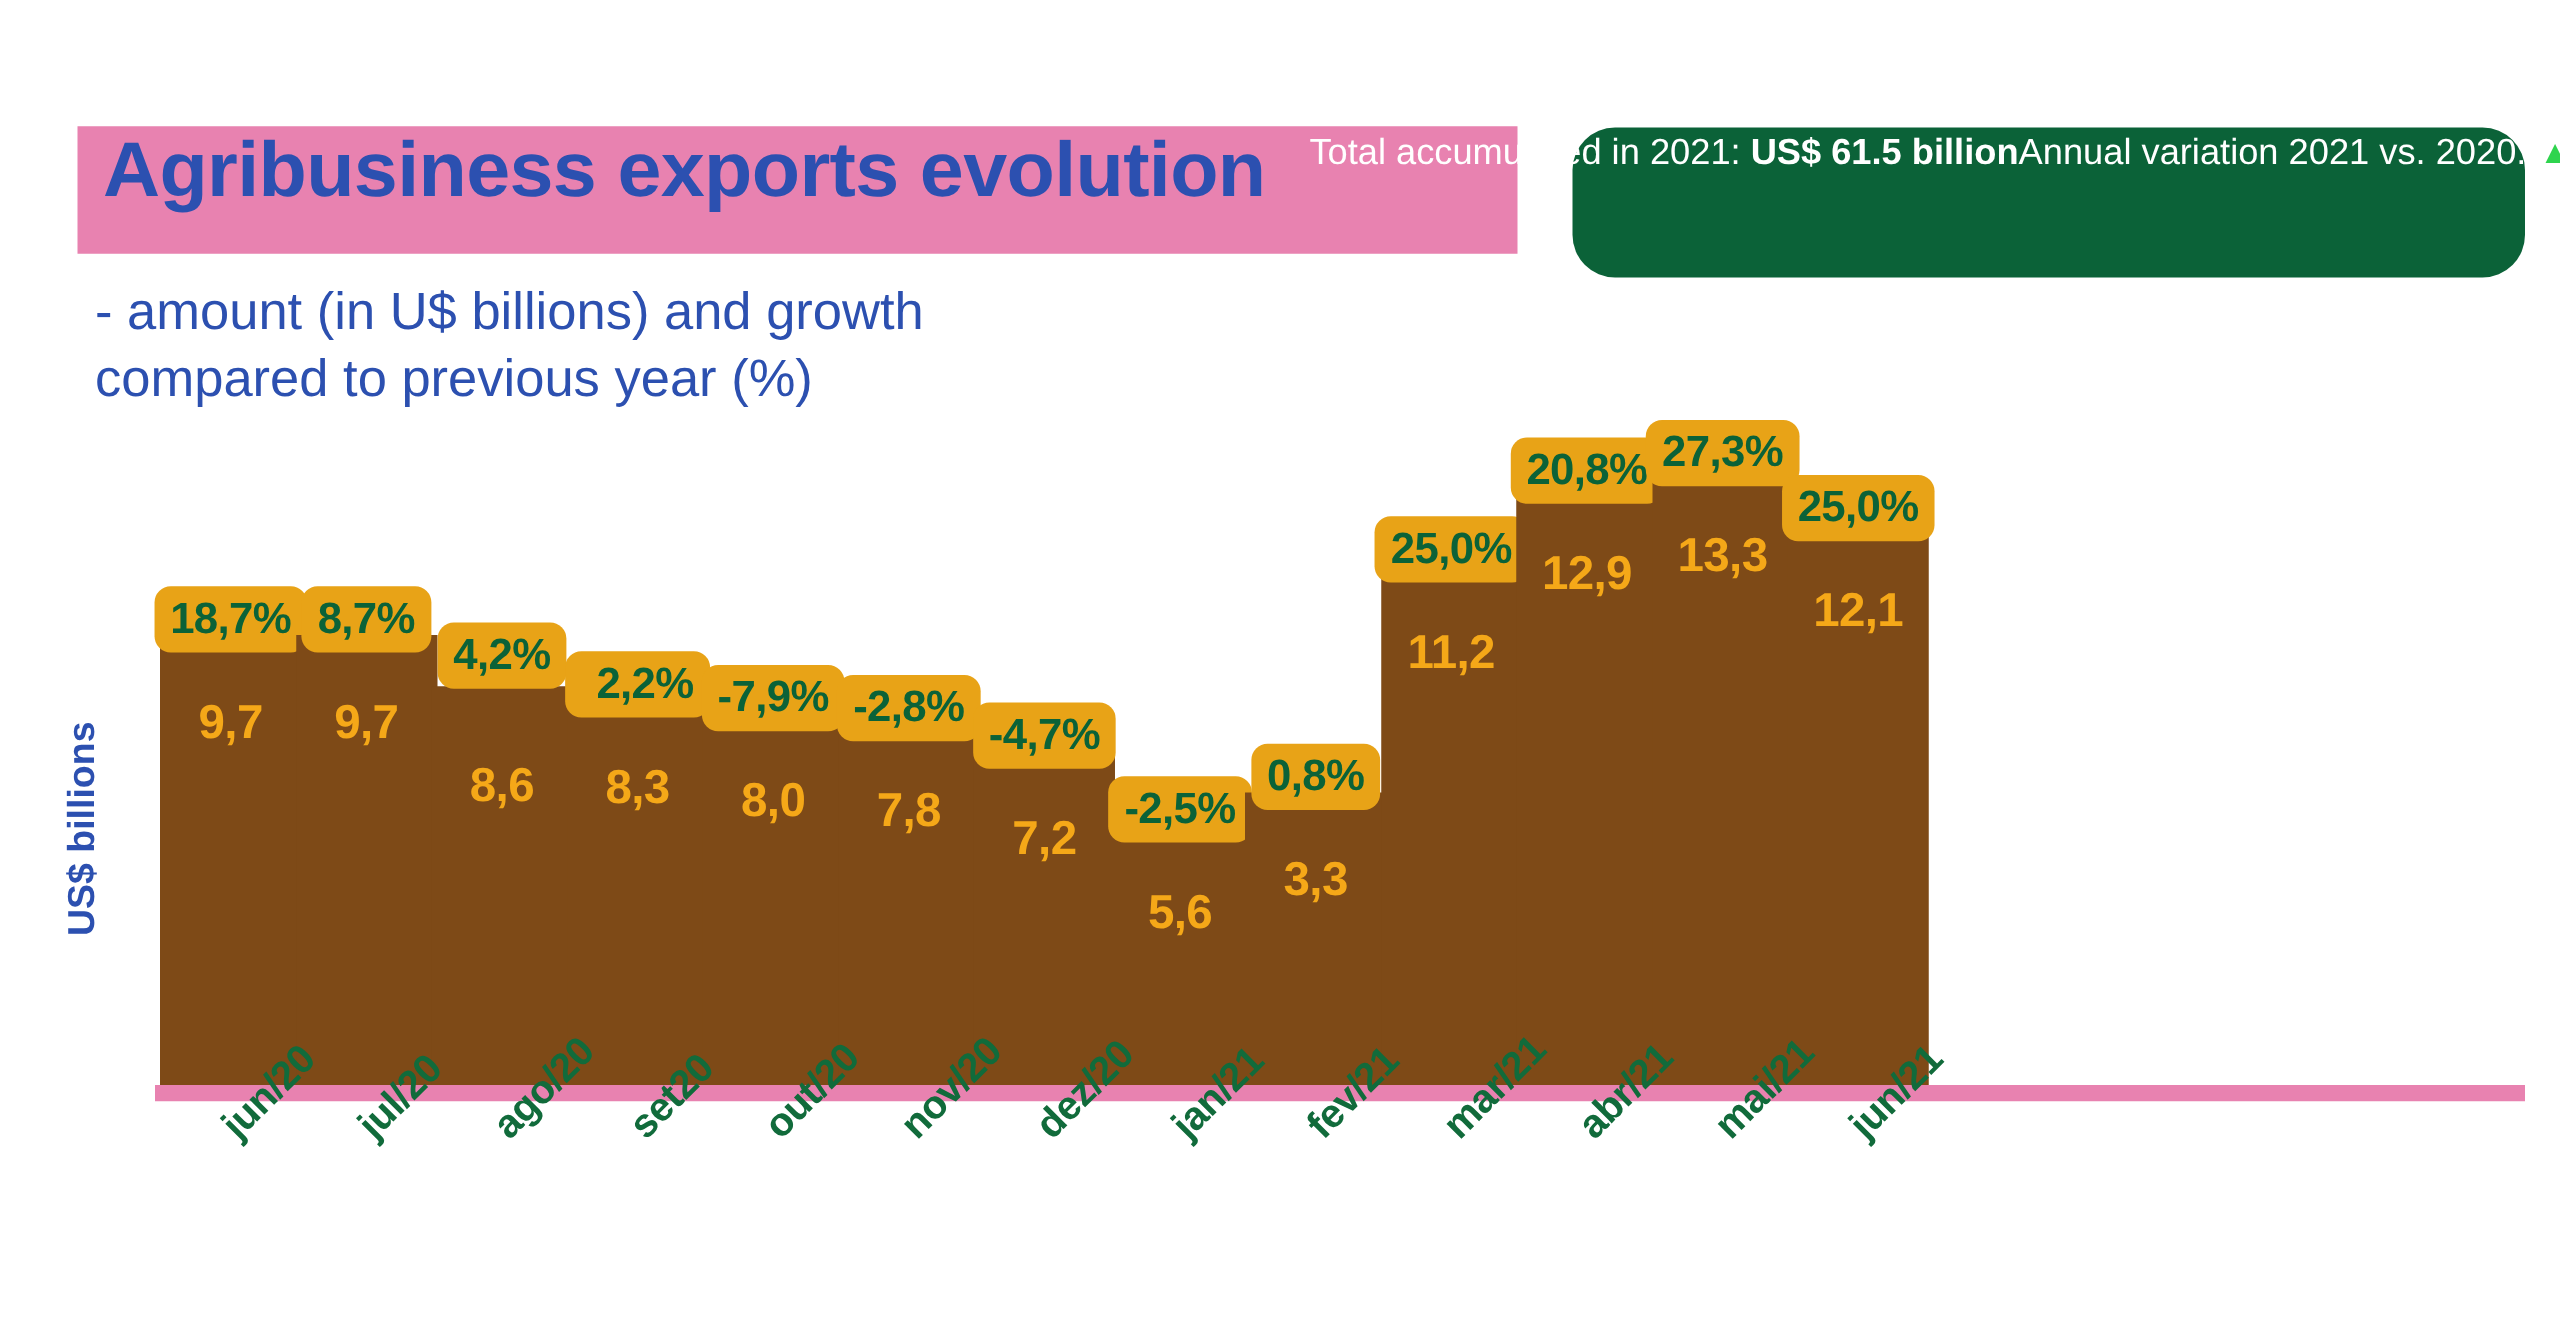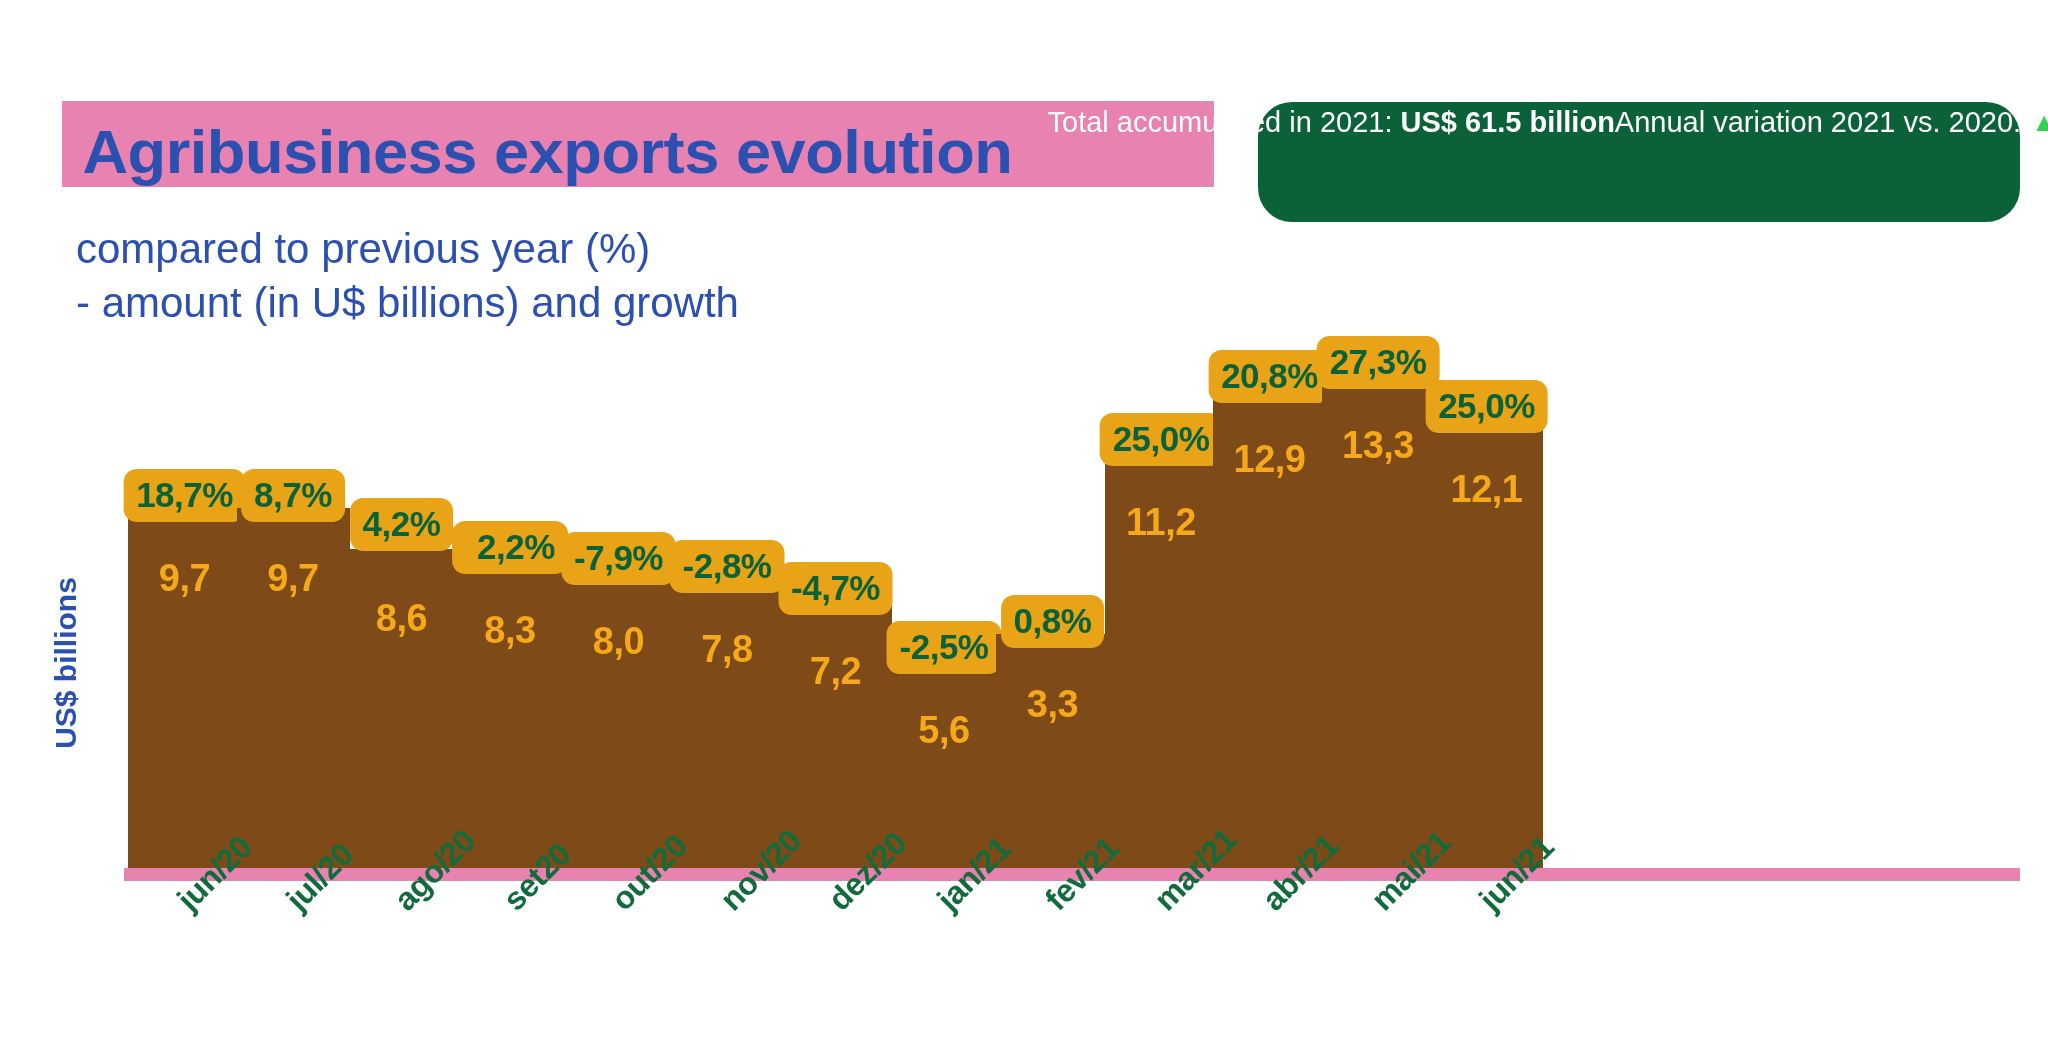--- a/index.html
+++ b/index.html
@@ -7,23 +7,23 @@
     width:2048px;height:1057px;
     background:#ffffff;
     font-family:"Liberation Sans", sans-serif;
     overflow:hidden;
     position:relative;
   }
   
   #header-title-band{
     position:absolute;
     left:62px; top:101px;
-    width:1152px; height:86px;
+    width:1152px; height:102px;
     background:var(--pink,#E882B0);
-    display:flex; align-items:flex-end;
+    display:flex; align-items:flex-start;
   }
   #header-title-text{
     font-size:62px;
     font-weight:bold;
     color:#2C50B0;
     letter-spacing:-0.5px;
     padding-left:20px;
     white-space:nowrap;
     transform:scaleX(1.02);
     transform-origin:left center;
@@ -157,22 +157,22 @@
   }
 </style>
 </head>
 <body>
 
 <div id="header-title-band">
   <div id="header-title-text">Agribusiness exports evolution</div>
 </div>
 
 <div id="header-subtitle">
+  <span class="sub-line">- amount (in U$ billions) and growth</span>
   <span class="sub-line">compared to previous year (%)</span>
-  <span class="sub-line">- amount (in U$ billions) and growth</span>
 </div>
 
 <div id="summary-box">
   <div class="summary-line">
     <span class="summary-label">Total accumulated in 2021:</span>
     <span class="summary-value">US$ 61.5 billion</span>
   </div>
   <div class="summary-line">
     <span class="summary-label">Annual variation 2021 vs. 2020:</span>
     <span id="arrow-up-icon">▲</span>
@@ -188,21 +188,21 @@
         <div class="bar-value" style="bottom: 268px;">9,7</div>
         <div class="growth-badge" style="bottom: 346px;">18,7%</div>
       </div>
       <div class="bar-slot" style="left: 108.5px; width: 113px;">
         <div class="bar-rect" style="height: 360px;"></div>
         <div class="bar-value" style="bottom: 268px;">9,7</div>
         <div class="growth-badge" style="bottom: 346px;">8,7%</div>
       </div>
       <div class="bar-slot" style="left: 217px; width: 113px;">
         <div class="bar-rect" style="height: 319px;"></div>
-        <div class="bar-value" style="bottom: 228px;">8,6</div>
+        <div class="bar-value" style="bottom: 217px;">8,6</div>
         <div class="growth-badge" style="bottom: 317px; margin-top: 48px;">4,2%</div>
       </div>
       <div class="bar-slot" style="left: 325.5px; width: 113px;">
         <div class="bar-rect" style="height: 308px;"></div>
         <div class="bar-value" style="bottom: 216px;">8,3</div>
         <div class="growth-badge" style="bottom: 294px; padding-left: 25px;">2,2%</div>
       </div>
       <div class="bar-slot" style="left: 434px; width: 113px;">
         <div class="bar-rect" style="height: 297px;"></div>
         <div class="bar-value" style="bottom: 205px;">8,0</div>

